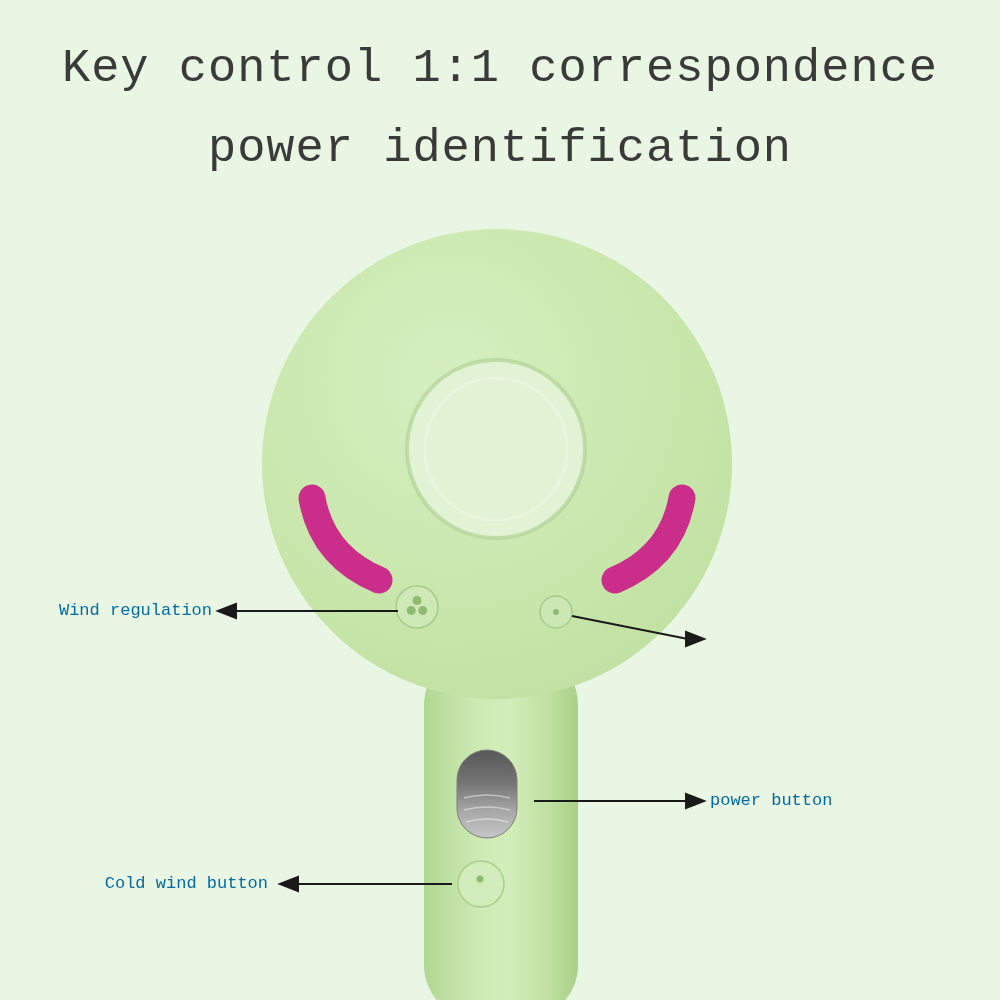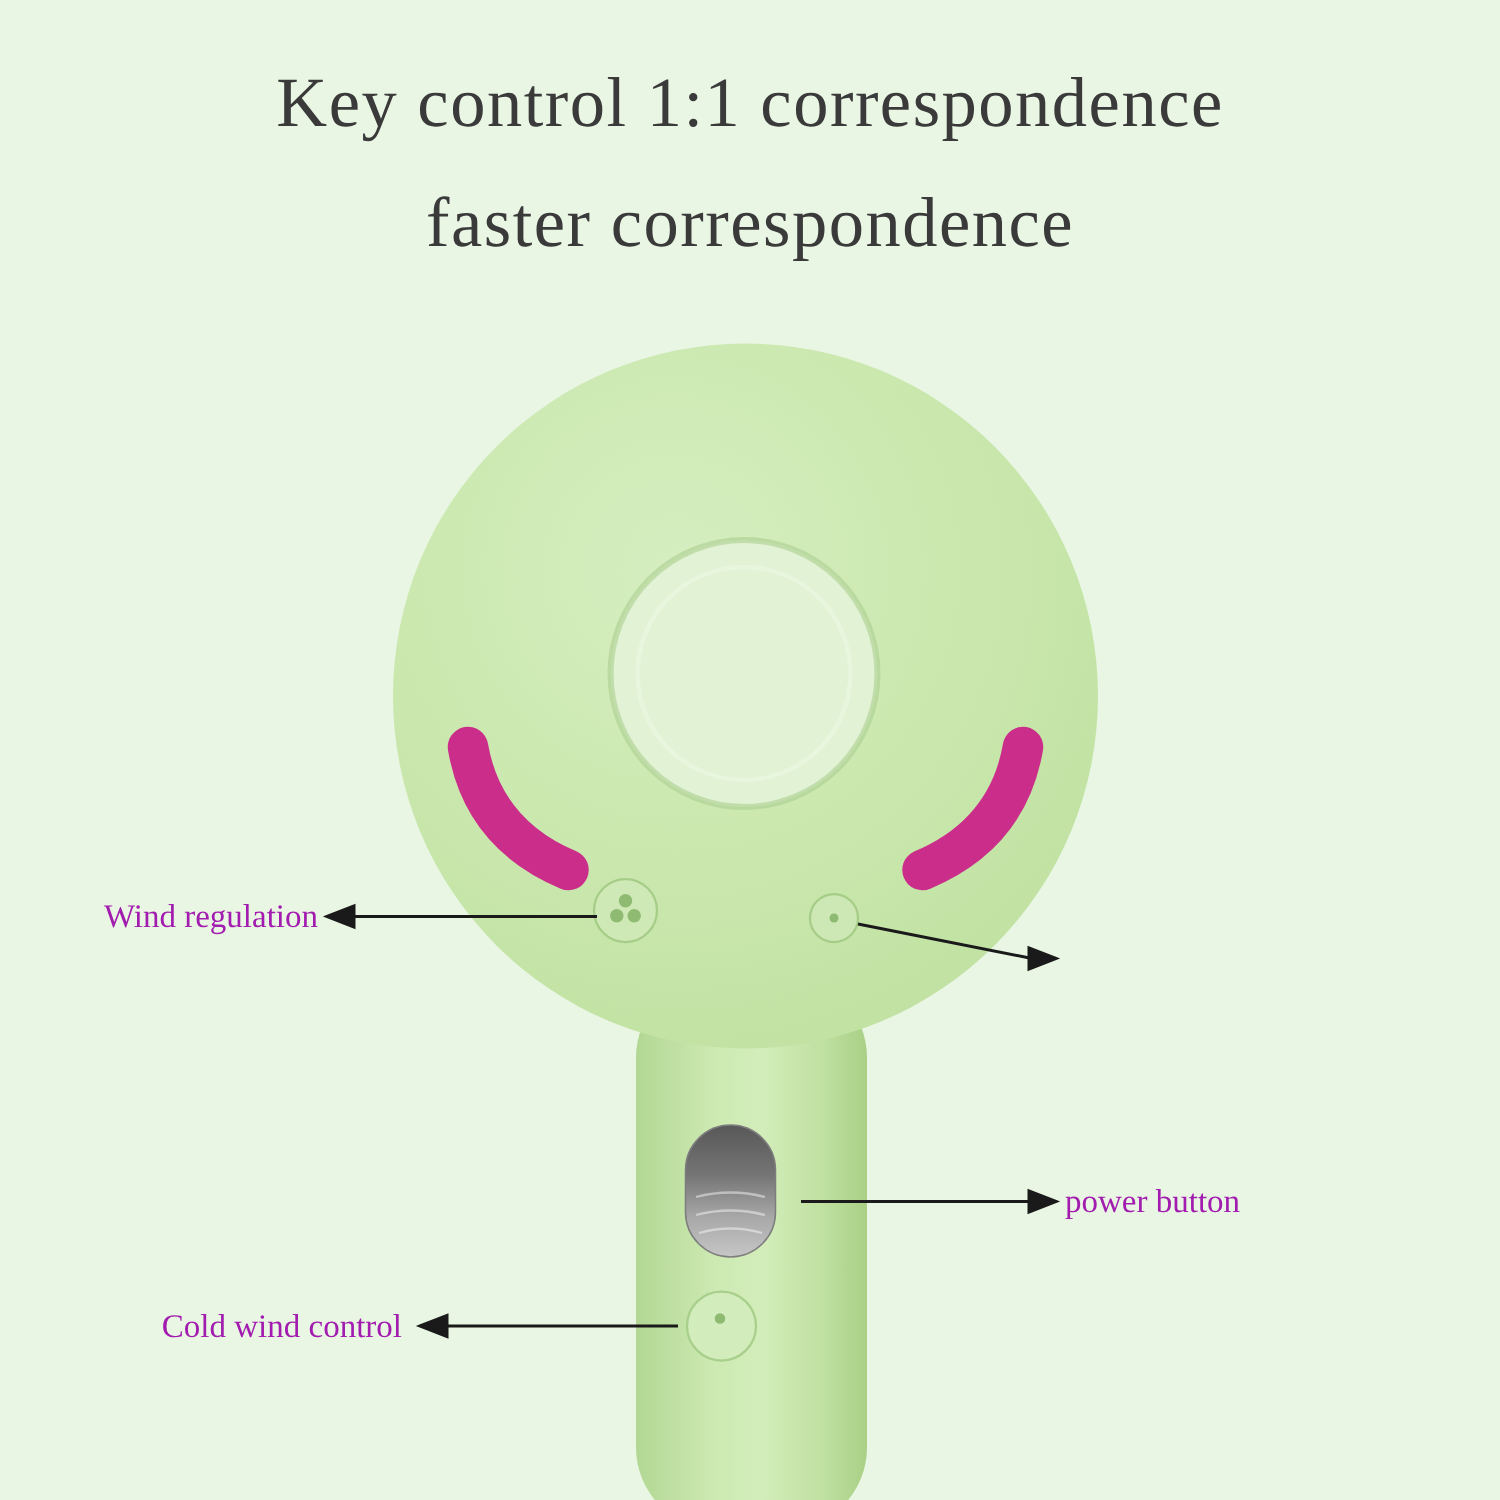--- a/index.html
+++ b/index.html
@@ -2,21 +2,21 @@
 <html><head>
 <meta charset="utf-8">
 <style>
   html, body { margin: 0; padding: 0; }
   .stage {
     position: relative;
     width: 1000px;
     height: 1000px;
     background: #e9f6e3;
     overflow: hidden;
-    font-family: Liberation Serif, serif;
+    font-family: Liberation Mono, monospace;
   }
   .title {
     position: absolute;
     left: 0;
     width: 100%;
     text-align: center;
     margin: 0;
     font-weight: 400;
     font-size: 47px;
     letter-spacing: 1px;
@@ -26,37 +26,37 @@
   .title-line-2 { top: 122px; }
   .dryer-svg {
     position: absolute;
     left: 0;
     top: 0;
     width: 1000px;
     height: 1000px;
   }
   .label {
     position: absolute;
-    font-size: 22px;
+    font-size: 17px;
     line-height: 26px;
-    color: #a21caf;
+    color: #0369a1;
     white-space: nowrap;
   }
   .label-wind   { left: 0;    top: 598px; width: 212px; text-align: right; }
   .label-temp   { left: 710px; top: 626px; }
   .label-power  { left: 710px; top: 788px; text-align: center; }
   .label-cold   { left: 0;    top: 871px; width: 268px; text-align: right; }
 </style>
 </head>
 <body>
 
 <div class="stage">
 
   <h1 class="title title-line-1">Key control 1:1 correspondence</h1>
-  <h1 class="title title-line-2">faster correspondence</h1>
+  <h1 class="title title-line-2">power identification</h1>
 
   <svg class="dryer-svg" viewBox="0 0 1000 1000">
     <defs>
       <radialGradient id="headGrad" cx="40%" cy="32%" r="85%">
         <stop offset="0%" stop-color="#d6eec0"></stop>
         <stop offset="55%" stop-color="#c9e7ac"></stop>
         <stop offset="100%" stop-color="#bcdf9d"></stop>
       </radialGradient>
       <linearGradient id="handleGrad" x1="0" y1="0" x2="1" y2="0">
         <stop offset="0%" stop-color="#b2d793"></stop>
@@ -125,15 +125,15 @@
       </g>
       <g>
         <line x1="452" y1="884" x2="296" y2="884"></line>
         <polygon points="280,884 298,877 298,891"></polygon>
       </g>
     </g>
   </svg>
 
   <div class="label label-wind">Wind regulation</div>
   <div class="label label-power">power button</div>
-  <div class="label label-cold">Cold wind control</div>
+  <div class="label label-cold">Cold wind button</div>
 
 </div>
 
 </body></html>

